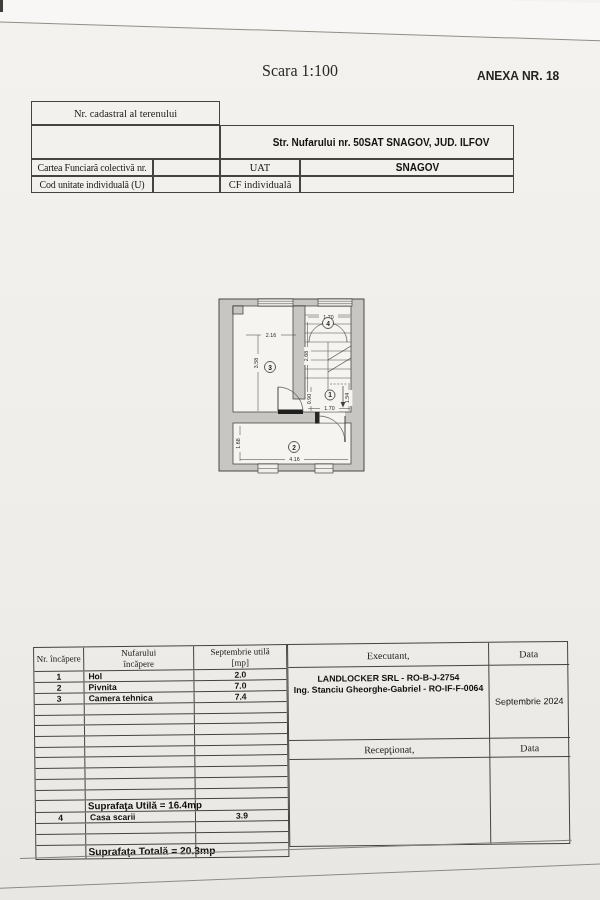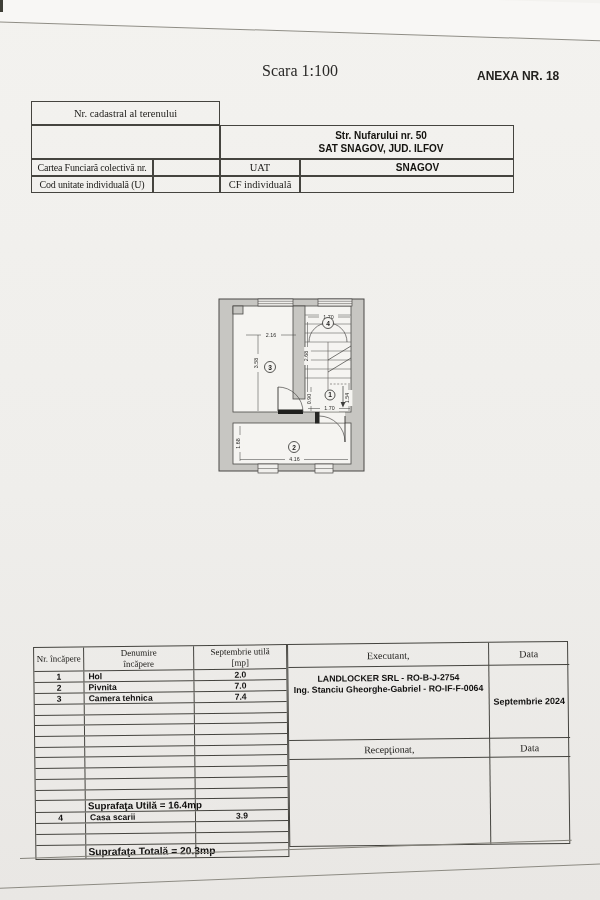--- a/index.html
+++ b/index.html
@@ -25,21 +25,21 @@
   .anexa{left:477px;top:69px;font-family:"Liberation Sans",sans-serif;font-weight:bold;
          font-size:12px;color:#23221f;}
 
   
   .header-table{left:31px;top:84px;width:483px;height:68px;margin-top:17px;}
   .hcell{position:absolute;border:1px solid #45443f;box-sizing:border-box;
          display:flex;align-items:center;justify-content:center;text-align:center;}
   .hlabel{font-size:10.5px;color:#22211e;}
   .hsmall{font-size:10px;letter-spacing:-0.2px;}
   .hval{font-family:"Liberation Sans",sans-serif;font-weight:bold;font-size:10px;color:#14130f;}
-  .addr{flex-direction:column;line-height:13px;padding-left:28px;}
+  .addr{flex-direction:row;line-height:13px;padding-left:28px;}
 
   
   .plan-wrap{left:214px;top:292px;width:152px;height:184px;}
   svg text{font-family:"Liberation Sans",sans-serif;}
   .dim{font-size:5.3px;fill:#2e2d2b;}
   .roomnum{font-size:6.6px;fill:#1b1a18;font-weight:bold;}
 
   
   .rooms-block{left:30px;top:643px;width:538px;height:222px;transform:rotate(-0.65deg);
                transform-origin:left top;}
@@ -238,21 +238,21 @@
       </g>
     </svg>
   </div>
 
   <div class="abs rooms-block">
 
     <div class="left-grid">
       <div class="lrow" style="height:23px;">
         <div class="lc1 th">Nr. încăpere</div>
         <div class="lc2 th" style="justify-content:center;">
-          <span>Denumire</span>
+          <span>Nufarului</span>
           <span>încăpere</span>
         </div>
         <div class="lc3 th">
           <span>Septembrie utilă</span>
           <span>[mp]</span>
         </div>
       </div>
       <div class="lrow bt" style="height:11px;">
         <div class="lc1 bold-val">1</div>
         <div class="lc2 bold-val name-pad">Hol</div>
@@ -345,21 +345,21 @@
     </div>
 
     <div class="right-grid">
       <div class="rcol-div"></div>
       <div class="rcell rser" style="left:0;top:0;width:200px;height:23px;border-bottom:1px solid #45443f;">Executant,</div>
       <div class="rcell rser" style="left:200px;top:0;width:81px;height:23px;border-bottom:1px solid #45443f;">Data</div>
       <div class="rcell exec-val" style="left:0;top:23px;width:200px;height:72px;">
         <span>LANDLOCKER SRL - RO-B-J-2754</span>
         <span>Ing. Stanciu Gheorghe-Gabriel - RO-IF-F-0064</span>
       </div>
-      <div class="rcell" style="left:200px;top:23px;width:81px;height:72px;font-family:'Liberation Sans',sans-serif;font-weight:bold;font-size:9px;color:#121110;">Septembrie 2024</div>
+      <div class="rcell" style="left:200px;top:23px;width:81px;height:72px;font-family:'Liberation Sans',sans-serif;font-weight:normal;font-size:9px;color:#121110;">Septembrie 2024</div>
       <div class="rcell rser" style="left:0;top:95px;width:200px;height:20px;border-top:1px solid #45443f;border-bottom:1px solid #45443f;">Recepţionat,</div>
       <div class="rcell rser" style="left:200px;top:95px;width:81px;height:20px;border-top:1px solid #45443f;border-bottom:1px solid #45443f;">Data</div>
     </div>
   </div>
 
   <div class="bottom-line-1"></div>
   <div class="bottom-line-2"></div>
 </div>
 
 </body></html>

